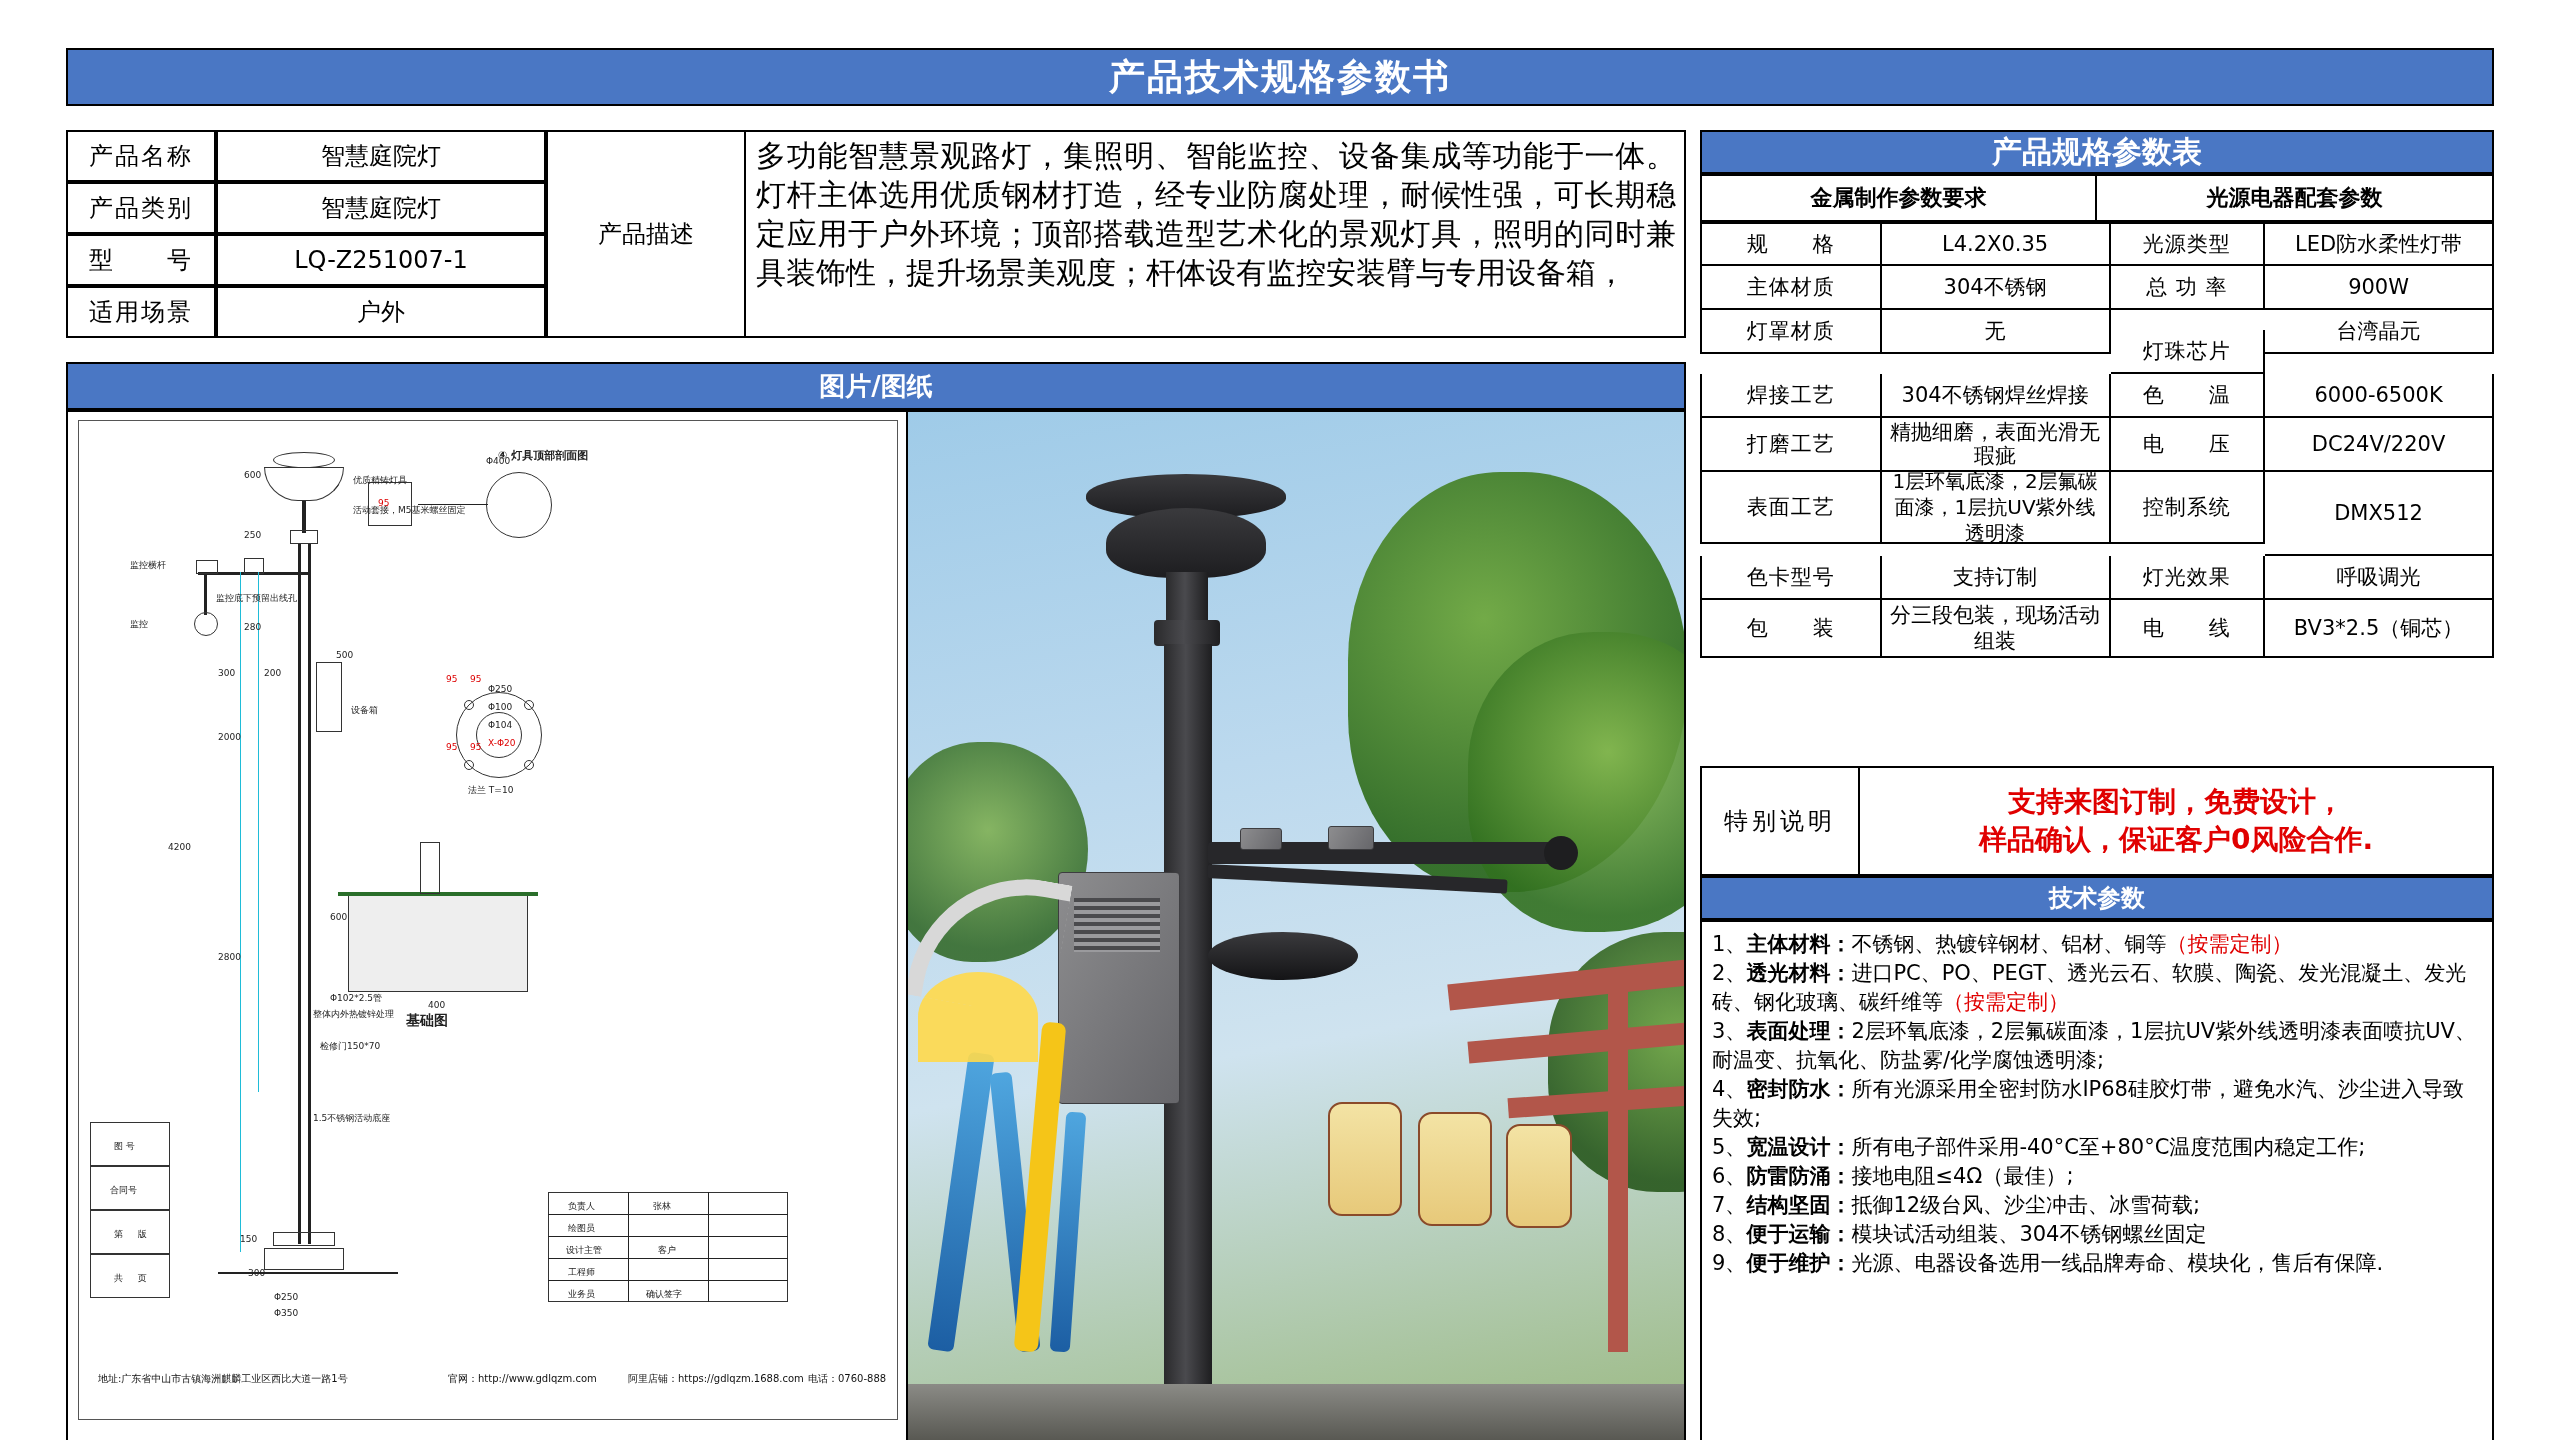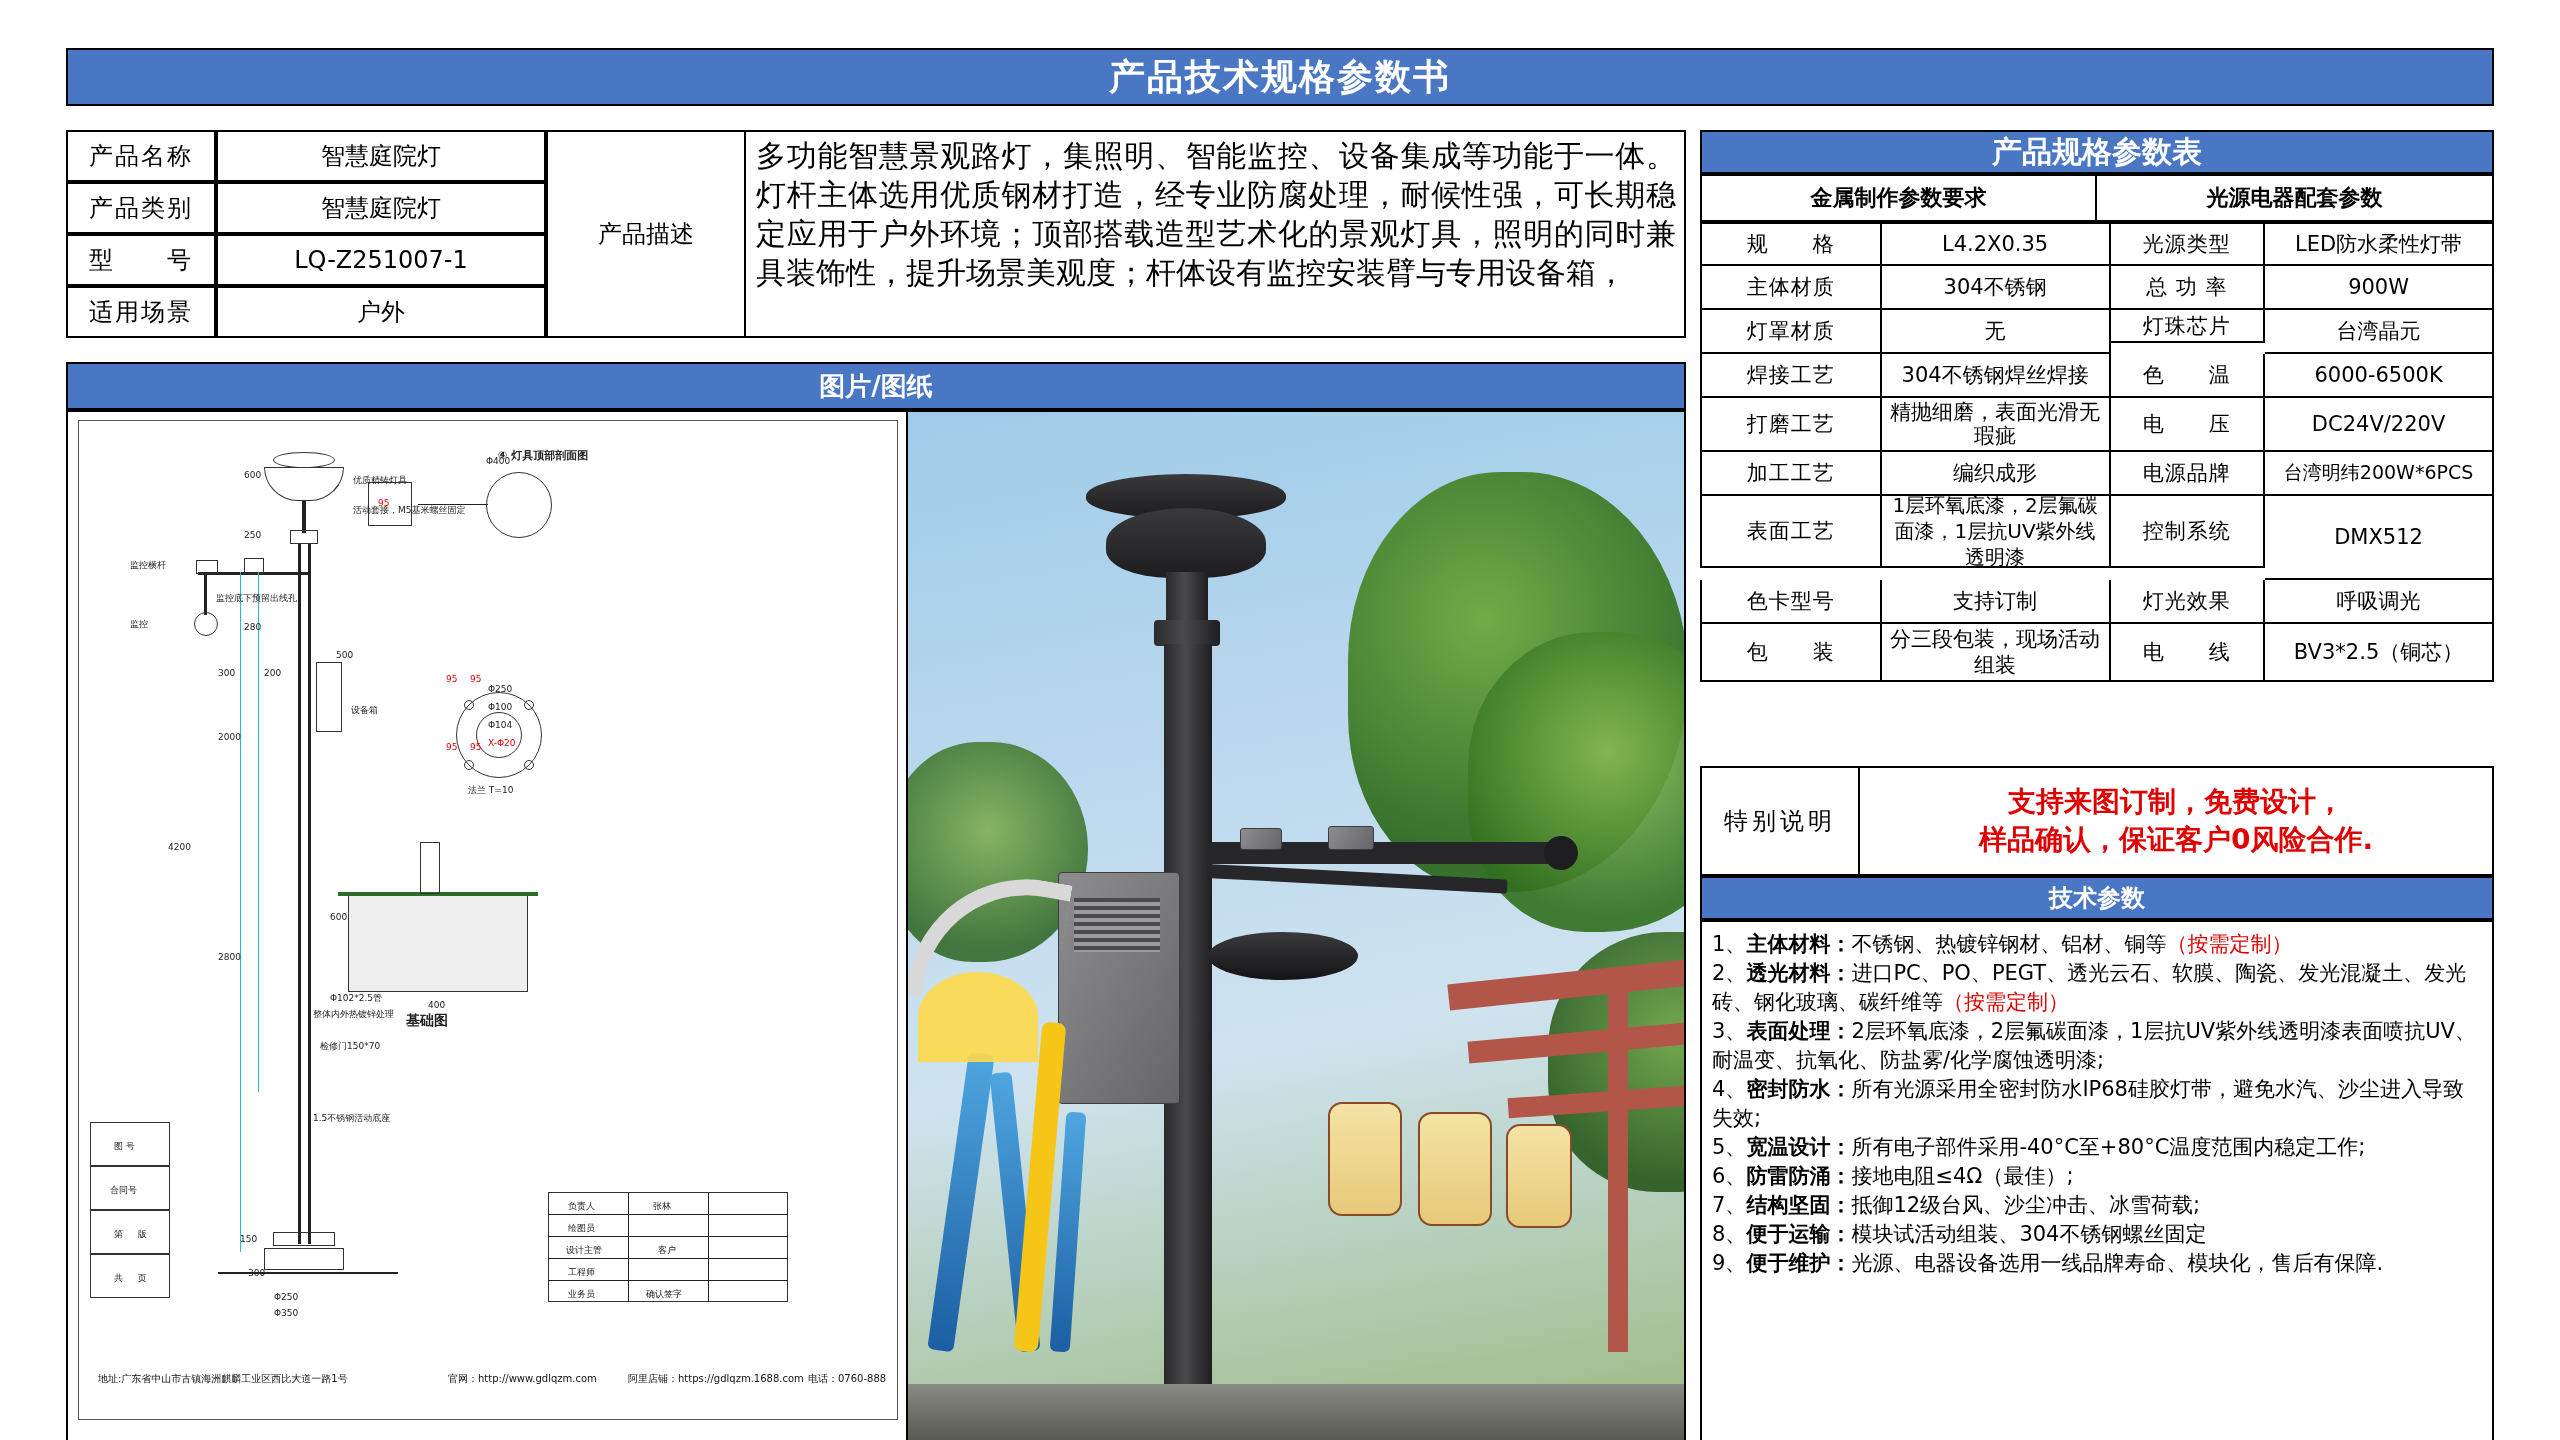--- a/index.html
+++ b/index.html
@@ -283,40 +283,34 @@
     </div>
     <div class="row">
       <div class="cell k" style="height:44px;border-top:none;">主体材质</div>
       <div class="cell v" style="height:44px;border-left:none;border-top:none;">304不锈钢</div>
       <div class="cell k2" style="height:44px;border-left:none;border-top:none;">总 功 率</div>
       <div class="cell v2" style="height:44px;border-left:none;border-top:none;">900W</div>
     </div>
     <div class="row">
       <div class="cell k" style="height:44px;border-top:none;">灯罩材质</div>
       <div class="cell v" style="height:44px;border-left:none;border-top:none;">无</div>
-      <div class="cell k2" style="height:33px;border-left:none;border-top:none;">灯珠芯片</div>
+      <div class="cell k2" style="height:44px;border-left:none;border-top:none;margin-top:20px;">灯珠芯片</div>
       <div class="cell v2" style="height:44px;border-left:none;border-top:none;">台湾晶元</div>
     </div>
     <div class="row">
       <div class="cell k" style="height:44px;border-top:none;">焊接工艺</div>
       <div class="cell v" style="height:44px;border-left:none;border-top:none;">304不锈钢焊丝焊接</div>
       <div class="cell k2" style="height:44px;border-left:none;border-top:none;">色　　温</div>
       <div class="cell v2" style="height:44px;border-left:none;border-top:none;">6000-6500K</div>
     </div>
     <div class="row">
       <div class="cell k" style="height:54px;border-top:none;">打磨工艺</div>
       <div class="cell v" style="height:54px;border-left:none;border-top:none;line-height:24px;">精抛细磨，表面光滑无瑕疵</div>
       <div class="cell k2" style="height:54px;border-left:none;border-top:none;">电　　压</div>
       <div class="cell v2" style="height:54px;border-left:none;border-top:none;">DC24V/220V</div>
-    </div>
-    <div class="row">
-      <div class="cell k" style="height:44px;border-top:none;">加工工艺</div>
-      <div class="cell v" style="height:44px;border-left:none;border-top:none;">编织成形</div>
-      <div class="cell k2" style="height:44px;border-left:none;border-top:none;">电源品牌</div>
-      <div class="cell v2" style="height:44px;border-left:none;border-top:none;font-size:19px;">台湾明纬200W*6PCS</div>
     </div>
     <div class="row">
       <div class="cell k" style="height:72px;border-top:none;">表面工艺</div>
       <div class="cell v" style="height:72px;border-left:none;border-top:none;line-height:26px;font-size:20px;">1层环氧底漆，2层氟碳面漆，1层抗UV紫外线透明漆</div>
       <div class="cell k2" style="height:72px;border-left:none;border-top:none;">控制系统</div>
       <div class="cell v2" style="height:84px;border-left:none;border-top:none;text-align:right;">DMX512</div>
     </div>
     <div class="row">
       <div class="cell k" style="height:44px;border-top:none;">色卡型号</div>
       <div class="cell v" style="height:44px;border-left:none;border-top:none;">支持订制</div>

